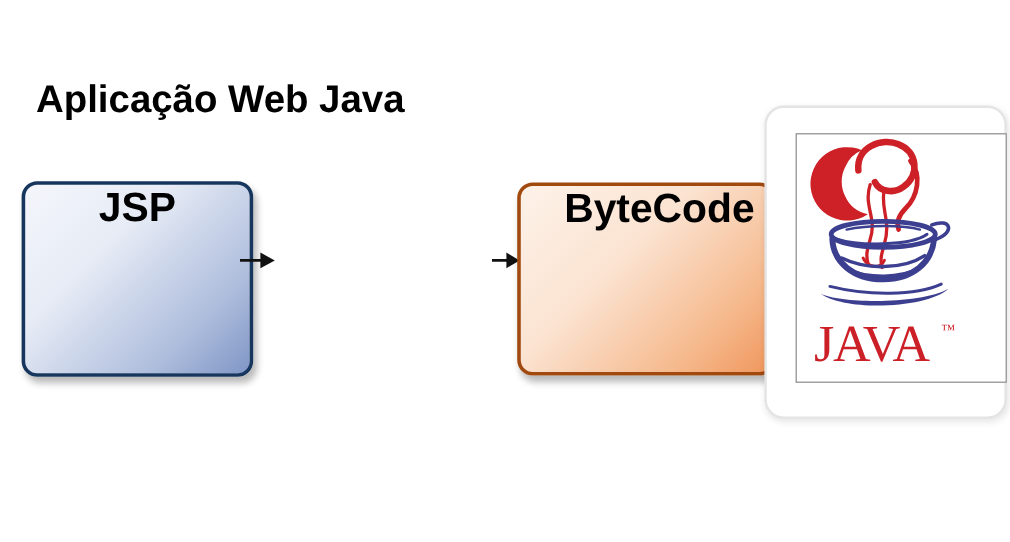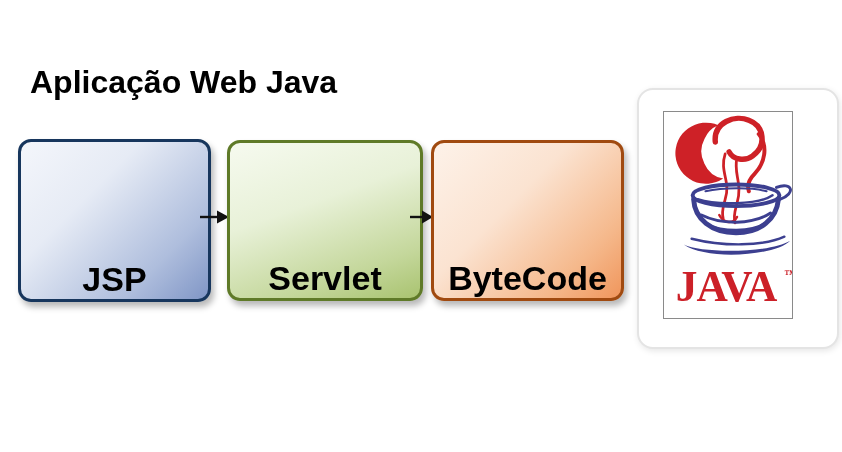--- a/index.html
+++ b/index.html
@@ -15,85 +15,83 @@
     position: absolute; left: 30px; top: 66px;
     margin: 0;
     font-size: 32px; font-weight: 900; color: #000;
     letter-spacing: 0px; line-height: 1;
     font-family: "Liberation Sans", sans-serif;
   }
 
   .node {
     position: absolute;
     border-radius: 13px;
-    display: flex; align-items: flex-end; justify-content: center;
+    display: flex; align-items: flex-start; justify-content: center;
     box-shadow: 3px 5px 6px rgba(0,0,0,0.28);
+    margin-top: 12px;
   }
   .node .node-label {
     font-size: 34px; font-weight: 800; color: #000;
     letter-spacing: 0px;
   }
   .node-jsp {
     left: 18px; top: 139px; width: 187px; height: 157px;
     border: 3px solid #17365D;
     background: linear-gradient(135deg, #F4F6FB 0%, #E6EBF5 35%, #AFBEDD 75%, #8096C6 100%);
   }
   .node-servlet {
     left: 227px; top: 140px; width: 190px; height: 155px;
     border: 3px solid #5F7A28;
     background: linear-gradient(160deg, #F6FAEF 0%, #E8F1D8 40%, #C4D79B 78%, #A9C370 100%);
   }
   .node-bytecode {
     left: 431px; top: 140px; width: 187px; height: 155px;
     border: 3px solid #A04A10;
     background: linear-gradient(135deg, #FDF2E9 0%, #FBE3D1 40%, #F5B88B 78%, #F0965C 100%);
+    padding-left: 22px;
   }
 
   .flow-arrow { position: absolute; top: 206px; }
   .flow-arrow-1 { left: 199px; }
   .flow-arrow-2 { left: 409px; }
 
   .java-card {
     position: absolute; left: 637px; top: 88px;
     width: 198px; height: 257px;
     background: #ffffff;
     border: 2px solid #E4E4E4;
     border-radius: 16px;
     box-shadow: 1px 2px 6px rgba(0,0,0,0.10);
   }
   .java-frame {
     position: absolute; left: 24px; top: 21px;
-    width: 130px; height: 208px;
+    width: 176px; height: 208px;
     background: #ffffff;
     border: 1px solid #8A8A8A;
     box-sizing: border-box;
     overflow: hidden;
-    font-weight: bold;
   }
   .java-frame svg { display: block; }
 </style>
 </head>
 <body>
 
 <div class="canvas">
 
   <h1 class="diagram-title">Aplicação Web Java</h1>
 
   <div class="node node-jsp">
     <span class="node-label">JSP</span>
   </div>
 
   <svg class="flow-arrow flow-arrow-1" width="32" height="22" viewBox="0 0 32 22">
     <line x1="1" y1="11" x2="20" y2="11" stroke="#111" stroke-width="2.4"></line>
     <polygon points="18,4.5 30,11 18,17.5" fill="#111"></polygon>
   </svg>
 
-  <div class="node node-servlet">
-    <span class="node-label">Servlet</span>
-  </div>
 
   <svg class="flow-arrow flow-arrow-2" width="26" height="22" viewBox="0 0 26 22">
     <line x1="1" y1="11" x2="15" y2="11" stroke="#111" stroke-width="2.4"></line>
     <polygon points="13,4.5 24,11 13,17.5" fill="#111"></polygon>
   </svg>
 
   <div class="node node-bytecode">
     <span class="node-label">ByteCode</span>
   </div>
 

